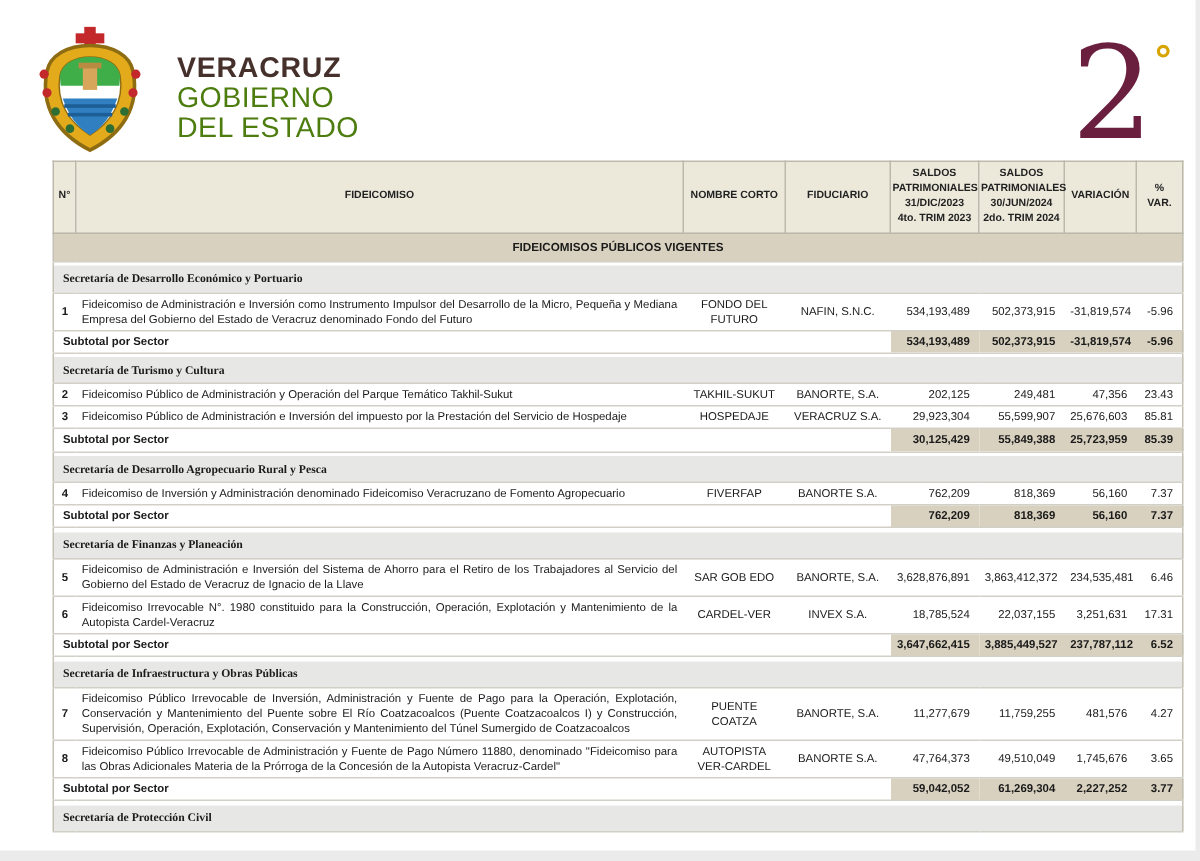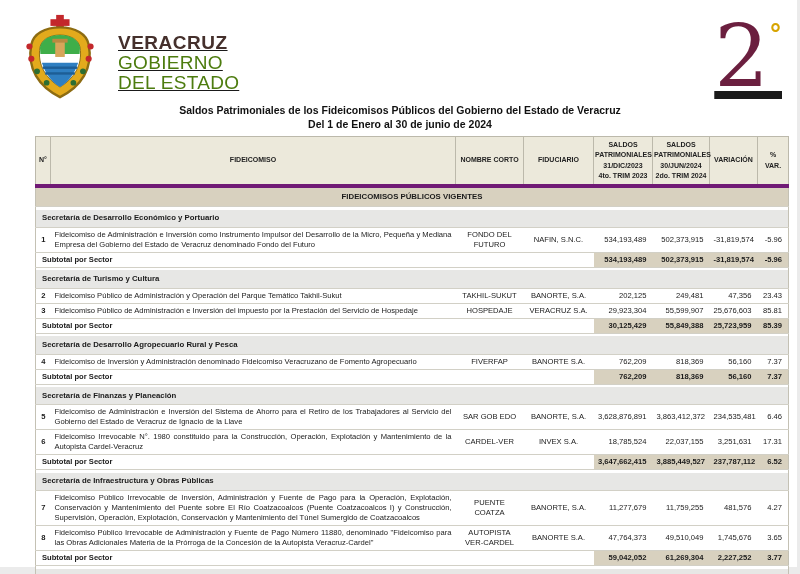--- a/index.html
+++ b/index.html
@@ -9,21 +9,21 @@
     background:#ffffff;
     color:#1a1a1a;
     overflow:hidden;
   }
   .page {
     width:800px; height:574px; position:relative; background:#fff;
     box-shadow: inset -3px -7px 0 #ebebeb;
   }
 
   
-  .top-header { display:flex; justify-content:space-between; align-items:center; padding:10px 14px 0 16px; height:102px;text-decoration:underline; }
+  .top-header { display:flex; justify-content:space-between; align-items:flex-end; padding:10px 14px 0 16px; height:102px; }
   .logo-group { display:flex; align-items:flex-start; gap:14px; }
   .crest { width:88px; height:86px; }
   .logo-text { margin-top:20px; line-height:1.04; color:#4b3a34; }
   .logo-text .l1 { font-size:19px; font-weight:bold; letter-spacing:.5px; color:#45302c; }
   .logo-text .l2, .logo-text .l3 { font-size:19px; font-weight:400; color:#4d7c0f; letter-spacing:.3px; }
 
   .report-block { display:flex; align-items:flex-start; margin-right:4px; }
   .big-two { font-family:"DejaVu Serif", serif; font-size:86px; line-height:78px; font-weight:500; color:#6b1f3f; }
   .degree { font-size:26px; color:#d7a400; font-weight:bold; vertical-align:top; line-height:30px; position:relative; top:2px; }
   .report-titles { text-align:right; margin-top:12px; margin-left:10px; width:218px; color:#6b1f3f; }
@@ -36,22 +36,22 @@
   .table-title { text-align:center; font-weight:bold; font-size:10.5px; line-height:1.3; margin-top:2px; color:#111; }
 
   
   table.tbl { border-collapse:collapse; table-layout:fixed; width:753px; margin:5px 0 0 35px; border:1px solid #c4c1b4; }
   .tbl th {
     background:#ece9db; font-size:7px; font-weight:bold; text-align:center;
     border:1px solid #bcb9ab; padding:3px 1px; white-space:pre-line; line-height:1.45;
     height:46px; color:#222;
   }
   .tbl td { font-size:7.6px; vertical-align:middle; padding:2px 4px; line-height:1.32; border-bottom:1px solid #d2d0c6; }
-  td.band { background:#d8d1bf; font-weight:bold; text-align:center; font-size:7.8px; padding:4px 2px; border-top:4px solid #701a75; }
-  td.section { background:#e7e7e5; font-weight:bold; text-align:left; padding:3.5px 4px 3.5px 6px; font-size:7.8px; }
+  td.band { background:#d8d1bf; font-weight:bold; text-align:center; font-size:7.8px; padding:4px 2px; border-top:1px solid #701a75; }
+  td.section { background:#e7e7e5; font-weight:bold; text-align:left; padding:3.5px 4px 3.5px 6px; font-size:7.8px;font-family:Liberation Serif, serif; }
   td.rownum { text-align:center; font-weight:bold; }
   td.name { text-align:justify; }
   td.short, td.fidu { text-align:center; }
   td.num { text-align:right; padding-right:6px; white-space:nowrap; }
   tr.subtotal td { font-weight:bold; }
   tr.subtotal td.label { padding-left:6px; background:#fff; }
   tr.subtotal td.num { background:#d8d1bf; }
   tr.spacer td { border-bottom:none; padding:0; height:3px; background:#fff; }
 </style>
 </head>
@@ -86,24 +86,20 @@
         <div class="l2">GOBIERNO</div>
         <div class="l3">DEL ESTADO</div>
       </div>
     </div>
 
     <div class="report-block">
       <div class="big-two"><span>2</span><span class="degree">°</span></div>
     </div>
   </div>
 
-  <div class="table-title">
-    <div>Saldos Patrimoniales de los Fideicomisos Públicos del Gobierno del Estado de Veracruz</div>
-    <div>Del 1 de Enero al 30 de junio de 2024</div>
-  </div>
 
   <table class="tbl">
     <colgroup>
       <col style="width:15px">
         <col style="width:405px">
         <col style="width:68px">
         <col style="width:70px">
       <col style="width:59px">
         <col style="width:57px">
         <col style="width:48px">

